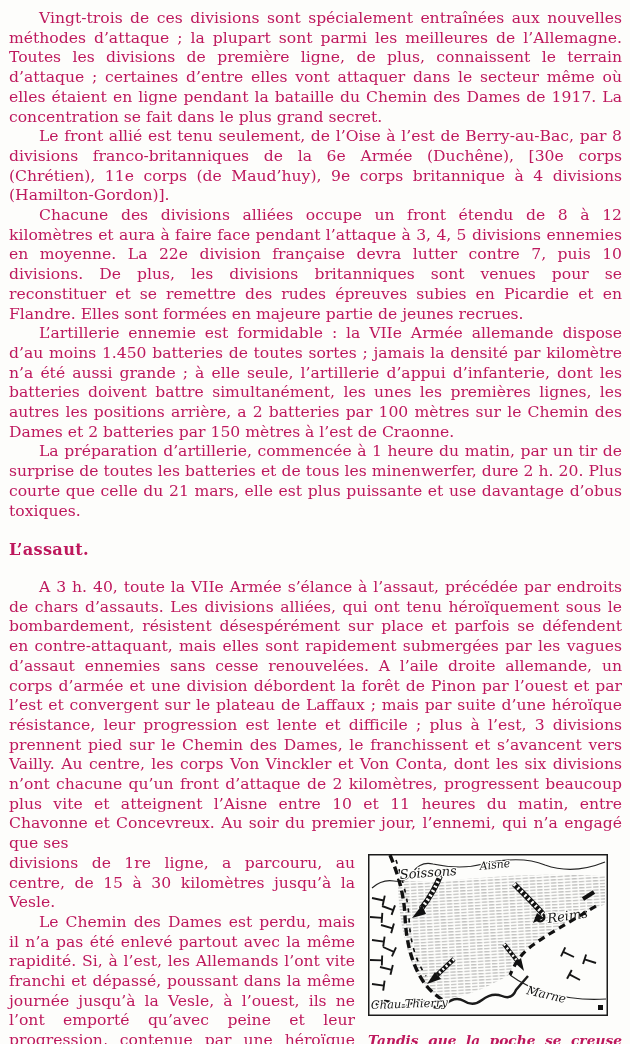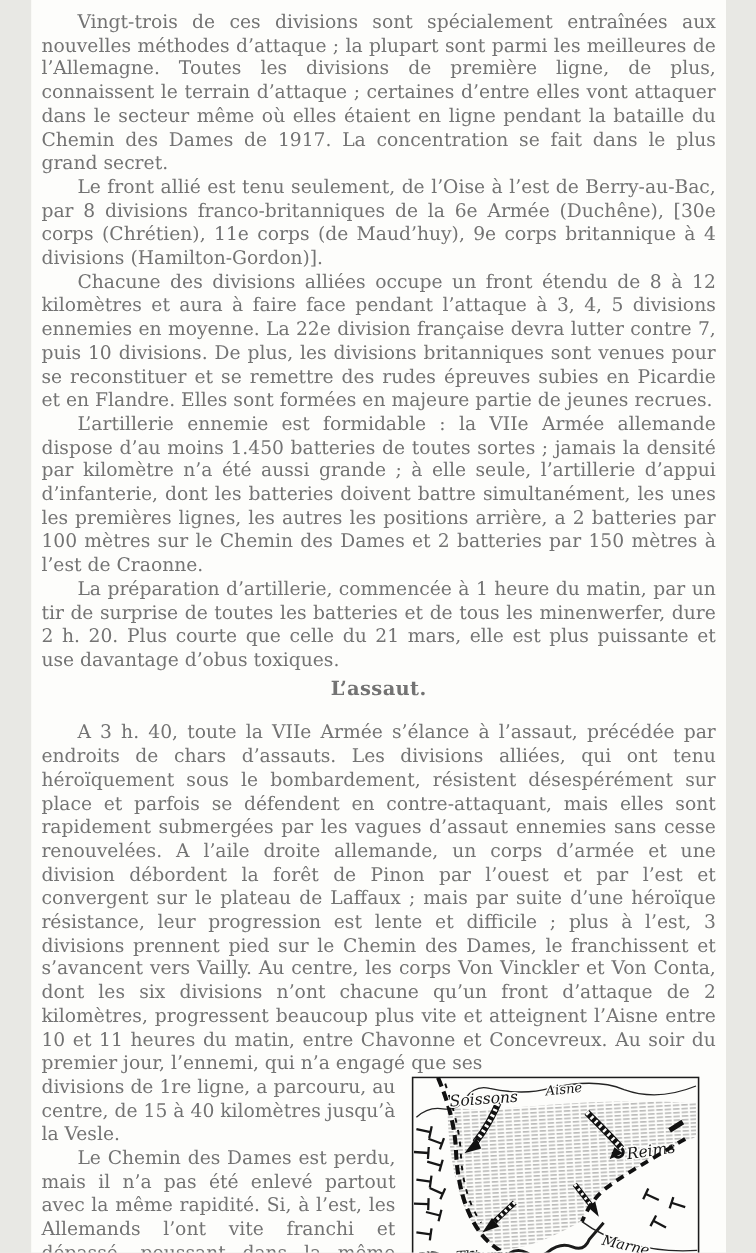--- a/index.html
+++ b/index.html
@@ -1,40 +1,40 @@
 <!DOCTYPE html>
 <html lang="fr"><head>
 <meta charset="utf-8">
 <style>
   html, body { margin: 0; padding: 0; background: #e8e8e4; }
   .page {
     position: relative;
-    width: 579px;
+    width: 630px;
     height: 1044px;
     margin: 0 auto;
     background: #fdfdfb;
-    color: #737373;
+    color: #be185d;
     font-family: "DejaVu Serif", "Liberation Serif", serif;
     font-size: 15.6px;
     line-height: 19.7px;
     box-sizing: border-box;
     padding: 9px 8px 0 9px;
     overflow: hidden;
   }
   .para {
     margin: 0;
     text-align: justify;
     text-indent: 30px;
   }
   .para.continuation { text-indent: 0; }
   .section-heading {
     font-size: 16.2px;
     font-weight: bold;
-    text-align: center;
-    margin: 3px 0 18px 0;
+    text-align: left;
+    margin: 19px 0 18px 0;
     letter-spacing: 0.3px;
   }
   .wrap-area { overflow: visible; }
   .map-figure {
     float: right;
     width: 254px;
     margin: 4px 0 4px 13px;
   }
   .map-sketch {
     display: block;
@@ -154,18 +154,18 @@
         <path d="M 142 121 q 16 12 38 18 q 28 8 58 6" fill="none" stroke="#242424" stroke-width="1.1"></path>
         <text class="map-label" x="158" y="140" font-size="12" transform="rotate(13 158 140)">Marne</text>
         <text class="map-label" x="3" y="155" font-size="11.5" transform="rotate(-2 3 155)">Chau-Thierry</text>
 
         <rect x="230" y="151" width="5" height="5" fill="#111"></rect>
       </svg>
 
       <figcaption class="map-caption">Tandis que la poche se creuse jusqu’à la Marne, Foch applique son principal effort à en consolider les bords qui, fortement arc-boutés, résisteront à tous les assauts.</figcaption>
     </figure>
 
-    <p class="para continuation">divisions de 1re ligne, a parcouru, au centre, de 15 à 40 kilomètres jusqu’à la Vesle.</p>
+    <p class="para continuation">divisions de 1re ligne, a parcouru, au centre, de 15 à 30 kilomètres jusqu’à la Vesle.</p>
     <p class="para">Le Chemin des Dames est perdu, mais il n’a pas été enlevé partout avec la même rapidité. Si, à l’est, les Allemands l’ont vite franchi et dépassé, poussant dans la même journée jusqu’à la Vesle, à l’ouest, ils ne l’ont emporté qu’avec peine et leur progression, contenue par une héroïque division bretonne, la 61e D. I. du 30e corps, a subi un retard qui compromettra toute leur manœuvre et permettra à des divisions de réserve de ralentir, puis d’arrêter la poussée allemande vers la forêt de Villers-Cotterets.</p>
 
   </div>
 
 </div>
 
 </body></html>

